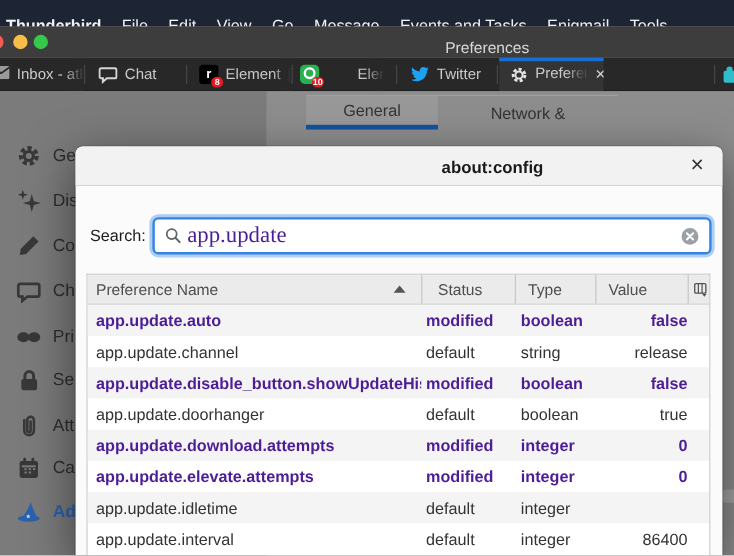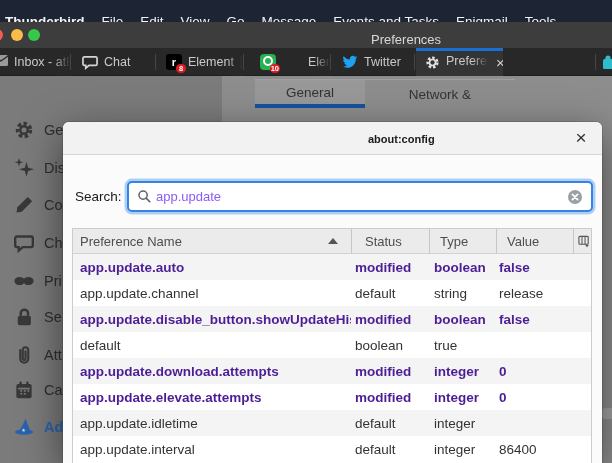--- a/index.html
+++ b/index.html
@@ -39,35 +39,35 @@
   .cat{height:28px;display:flex;align-items:center;justify-content:center;color:#333;font-size:13.5px;box-sizing:border-box;white-space:nowrap;}
   .cat.sel{background:#989898;border-bottom:4px solid #15529e;}
   .side-item{position:absolute;left:0;width:150px;height:26px;display:flex;align-items:center;gap:10px;padding-left:14px;color:#2e2e2e;font-size:14.5px;}
   .side-item.sel{color:#2a62ae;font-weight:700;}
   .sicon{width:20px;height:20px;flex:0 0 auto;}
 
   
   #dialog{left:63px;top:122px;width:539px;height:341px;background:#fbfbfb;border-radius:6px 6px 0 0;
           box-shadow:0 12px 40px rgba(0,0,0,.5),0 0 0 1px rgba(0,0,0,.12);}
   #dlg-header{position:absolute;left:0;top:0;width:100%;height:33px;background:#f2f2f2;border-bottom:1px solid #d6d6d6;border-radius:6px 6px 0 0;box-sizing:border-box;}
-  #dlg-title{position:absolute;left:305px;top:0;height:33px;display:flex;align-items:center;font-weight:700;font-size:11px;color:#1a1a1a;}
+  #dlg-title{position:absolute;left:305px;top:0;height:33px;display:flex;align-items:center;font-weight:700;font-size:14px;color:#1a1a1a;}
   #dlg-close{position:absolute;right:8px;top:3px;width:26px;height:26px;display:flex;align-items:center;justify-content:center;font-size:19px;color:#333;cursor:default;}
   #search-label{position:absolute;left:12px;top:61px;height:27px;display:flex;align-items:center;font-size:13.5px;color:#1a1a1a;text-align:right;}
   #search-box{position:absolute;left:64px;top:59px;width:462px;height:27px;background:#fff;border:2px solid #3584e4;border-radius:5px;box-shadow:0 0 0 2.5px rgba(83,150,235,.45);display:flex;align-items:center;box-sizing:content-box;}
   #search-box svg{flex:0 0 auto;}
-  #search-input{flex:1;border:none;outline:none;background:transparent;font-family:Liberation Sans, sans-serif;font-size:13px;color:#8b5cf6;padding:0 4px;min-width:0;}
+  #search-input{flex:1;border:none;outline:none;background:transparent;font-family:Liberation Serif, serif;font-size:19px;color:#4c1d95;padding:0 4px;min-width:0;}
   #clear-btn{margin-right:8px;cursor:default;display:flex;}
 
   
   #cfg-table{position:absolute;left:9px;top:106px;width:520px;bottom:0;border-left:1px solid #cccccc;border-right:1px solid #cccccc;border-top:1px solid #cccccc;box-sizing:border-box;background:#fff;overflow:hidden;}
   .trow{display:grid;grid-template-columns:278px 78px 67px 77px 1fr;height:26px;align-items:center;font-size:13.5px;color:#333;}
   .trow>div{padding-left:7px;overflow:hidden;white-space:nowrap;}
   .trow>div:nth-child(2){padding-left:4px;}
   .trow>div:nth-child(3){padding-left:5px;}
-  .trow>div:nth-child(4){padding-left:3px;}
+  .trow>div:nth-child(4){padding-left:3px;text-align:right;}
   .trow:nth-child(even){background:#f4f4f4;}
   .trow.mod{font-weight:700;color:#4c1d95;}
   #thead{display:grid;grid-template-columns:278px 78px 67px 77px 1fr;height:24px;align-items:center;background:#ebebeb;border-bottom:1px solid #d2d2d2;font-size:13px;color:#4e4e4e;}
   #thead>div{padding-left:7px;position:relative;height:100%;display:flex;align-items:center;box-sizing:border-box;white-space:nowrap;}
   #thead>div+div{border-left:1px solid #c6c6c6;padding-left:13px;}
   #thead>div:nth-child(3){padding-left:10px;}
   #thead>div:nth-child(4){padding-left:10px;}
   #sort-arrow{position:absolute;right:13px;top:9px;width:0;height:0;border-left:5px solid transparent;border-right:5px solid transparent;border-bottom:6px solid #555;}
   #colpicker{display:flex;align-items:center;justify-content:center;padding-left:3px !important;}
 
@@ -126,21 +126,21 @@
       <span class="tabicon">
         <span style="position:absolute;inset:0;background:#000;border-radius:3px;color:#fff;font-weight:700;font-size:11px;display:flex;align-items:center;justify-content:center;">r</span>
         <span class="badge">8</span>
       </span>
       <span class="lbl">Element</span>
       <span class="lbl dim">[8]</span>
       <span class="fade"></span>
     </div>
     <div class="tabdiv" style="left:243px;"></div>
 
-    <div class="tab" style="left:245px;width:85px;padding-left:15px;box-sizing:border-box;gap:32px;">
+    <div class="tab" style="left:235px;width:85px;padding-left:15px;box-sizing:border-box;gap:32px;">
       <span class="tabicon">
         <span style="position:absolute;inset:0;background:#27b24f;border-radius:4px;overflow:hidden;">
           <span style="position:absolute;left:3px;top:2px;width:10px;height:10px;border-radius:50%;border:2.5px solid #fff;box-sizing:border-box;"></span>
         </span>
         <span class="badge">10</span>
       </span>
       <span class="lbl">Element</span>
       <span class="lbl dim">[10</span>
       <span class="fade"></span>
     </div>
@@ -330,20 +330,21 @@
           <div></div>
       </div>
       <div class="trow mod">
         <div>app.update.disable_button.showUpdateHis...</div>
           <div>modified</div>
           <div>boolean</div>
           <div>false</div>
           <div></div>
       </div>
       <div class="trow">
+        <div>app.update.doorhanger</div>
           <div>default</div>
           <div>boolean</div>
           <div>true</div>
           <div></div>
       </div>
       <div class="trow mod">
         <div>app.update.download.attempts</div>
           <div>modified</div>
           <div>integer</div>
           <div>0</div>

